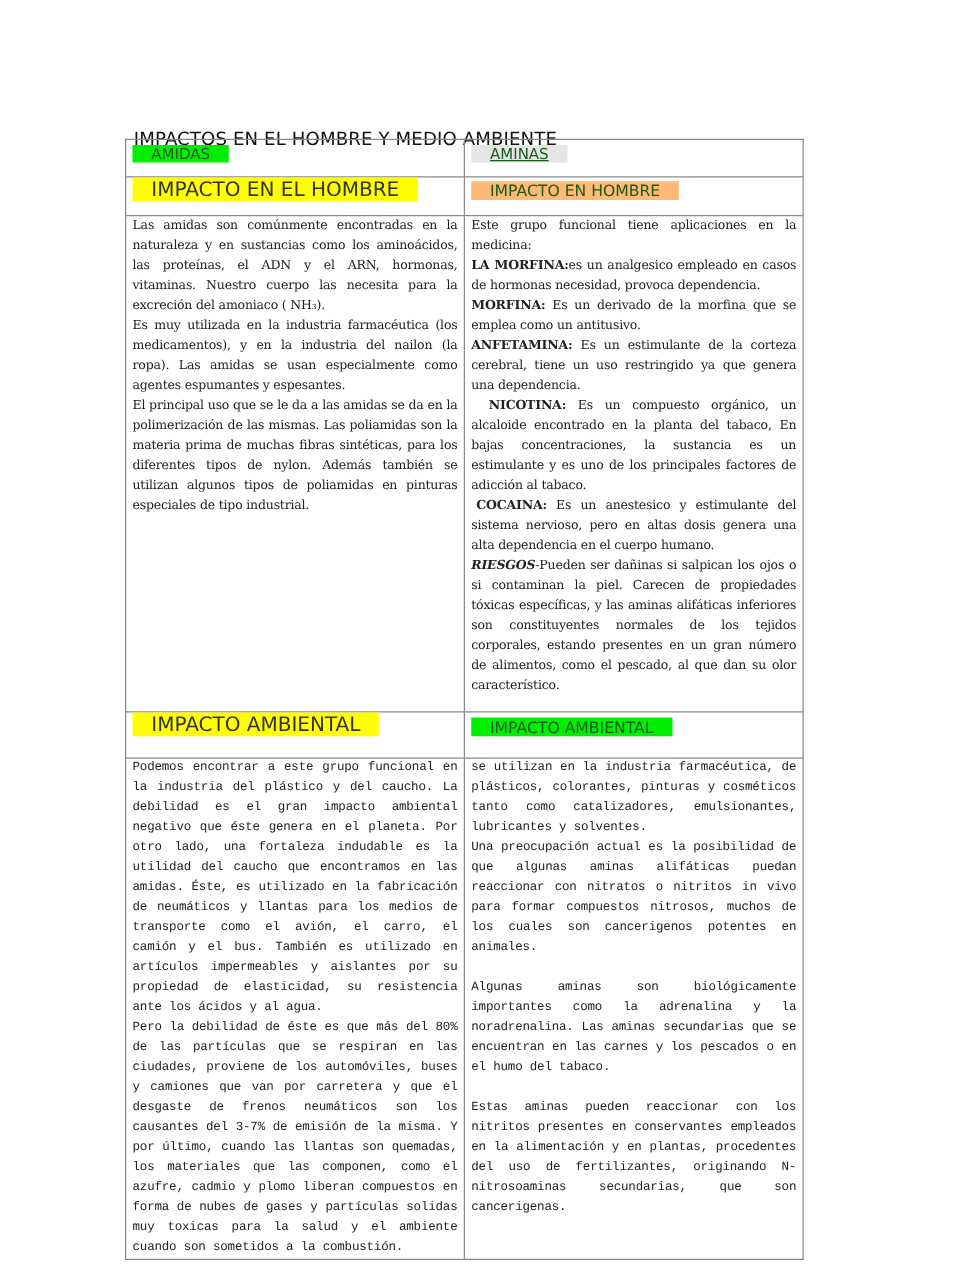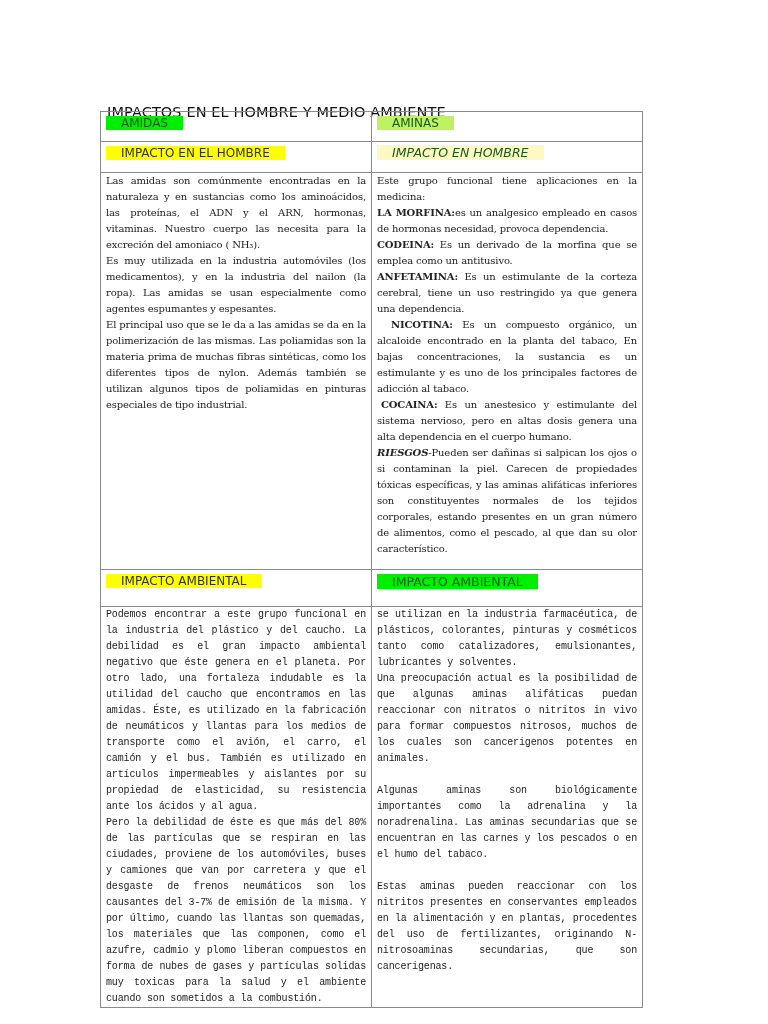--- a/index.html
+++ b/index.html
@@ -21,21 +21,21 @@
     }
     td.head-cell { height: 29px; padding-top: 1px; }
     td.sub-cell { height: 30px; padding-top: 2px; }
     td.sub-cell-2 { height: 35px; padding-top: 4px; }
     td.body-cell-1 { height: 396px; padding-top: 3px; }
     td.body-cell-2 { height: 354px; padding-top: 3px; font-family: Liberation Mono, monospace; }
     .hl {
       font-family: "DejaVu Sans", sans-serif; font-size: 12px; padding: 0 15px;
     }
     .hl-green { background: #00ee00; color: #1a5a1a; }
-    .hl-yellow { background: #ffff00; color: #333; font-size: 12px; }
+    .hl-yellow { background: #ffff00; color: #333; font-size: 16px; }
     .hl-green.big { font-size: 12.5px; }
     .para {
       font-size: 10px; line-height: 16px; text-align: justify; margin: 0;
       letter-spacing: -0.15px; color: #222;
     }
     .para.indent1 { text-indent: 14px; }
     .para.indent2 { text-indent: 4px; }
     .spacer { height: 16px; }
     .term { font-weight: bold; }
     .bold-italic { font-weight: bold; font-style: italic; }
@@ -45,41 +45,41 @@
 
 <div class="page-title">IMPACTOS EN EL HOMBRE Y MEDIO AMBIENTE</div>
 
 <table class="doc-table">
   <tbody>
       <tr>
     <td class="head-cell">
       <span class="hl hl-green" style="background: rgb(0, 238, 0);">AMIDAS</span>
     </td>
     <td class="head-cell">
-      <span class="hl hl-green" style="background: #bef264;">AMINAS</span>
+      <span class="hl hl-green" style="background: #e5e5e5; text-decoration: underline;">AMINAS</span>
     </td>
   </tr>
   <tr>
     <td class="sub-cell">
       <span class="hl hl-yellow" style="background: rgb(255, 255, 0);">IMPACTO EN EL HOMBRE</span>
     </td>
     <td class="sub-cell">
-      <span class="hl hl-green big" style="background: #fef9c3; font-style: italic;">IMPACTO EN HOMBRE</span>
+      <span class="hl hl-green big" style="background: #fdba74;">IMPACTO EN HOMBRE</span>
     </td>
   </tr>
   <tr>
     <td class="body-cell-1">
       <p class="para">Las amidas son comúnmente encontradas en la naturaleza y en sustancias como los aminoácidos, las proteínas, el ADN y el ARN, hormonas, vitaminas. Nuestro cuerpo las necesita para la excreción del amoniaco ( NH₃).</p>
-      <p class="para">Es muy utilizada en la industria automóviles (los medicamentos), y en la industria del nailon (la ropa). Las amidas se usan especialmente como agentes espumantes y espesantes.</p>
-      <p class="para">El principal uso que se le da a las amidas se da en la polimerización de las mismas. Las poliamidas son la materia prima de muchas fibras sintéticas, como los diferentes tipos de nylon. Además también se utilizan algunos tipos de poliamidas en pinturas especiales de tipo industrial.</p>
+      <p class="para">Es muy utilizada en la industria farmacéutica (los medicamentos), y en la industria del nailon (la ropa). Las amidas se usan especialmente como agentes espumantes y espesantes.</p>
+      <p class="para">El principal uso que se le da a las amidas se da en la polimerización de las mismas. Las poliamidas son la materia prima de muchas fibras sintéticas, para los diferentes tipos de nylon. Además también se utilizan algunos tipos de poliamidas en pinturas especiales de tipo industrial.</p>
     </td>
     <td class="body-cell-1">
       <p class="para">Este grupo funcional tiene aplicaciones en la medicina:</p>
       <p class="para"><span class="term">LA MORFINA:</span><span>es un analgesico empleado en casos de hormonas necesidad, provoca dependencia.</span></p>
-      <p class="para"><span class="term">CODEINA:</span><span> Es un derivado de la morfina que se emplea como un antitusivo.</span></p>
+      <p class="para"><span class="term">MORFINA:</span><span> Es un derivado de la morfina que se emplea como un antitusivo.</span></p>
       <p class="para"><span class="term">ANFETAMINA:</span><span> Es un estimulante de la corteza cerebral, tiene un uso restringido ya que genera una dependencia.</span></p>
       <p class="para indent1"><span class="term">NICOTINA:</span><span> Es un compuesto orgánico, un alcaloide encontrado en la planta del tabaco, En bajas concentraciones, la sustancia es un estimulante y es uno de los principales factores de adicción al tabaco.</span></p>
       <p class="para indent2"><span class="term">COCAINA:</span><span> Es un anestesico y estimulante del sistema nervioso, pero en altas dosis genera una alta dependencia en el cuerpo humano.</span></p>
       <p class="para"><span class="bold-italic">RIESGOS</span><span>-Pueden ser dañinas si salpican los ojos o si contaminan la piel. Carecen de propiedades tóxicas específicas, y las aminas alifáticas inferiores son constituyentes normales de los tejidos corporales, estando presentes en un gran número de alimentos, como el pescado, al que dan su olor característico.</span></p>
     </td>
   </tr>
   <tr>
     <td class="sub-cell-2">
       <span class="hl hl-yellow" style="background: rgb(255, 255, 0);">IMPACTO AMBIENTAL</span>
     </td>

